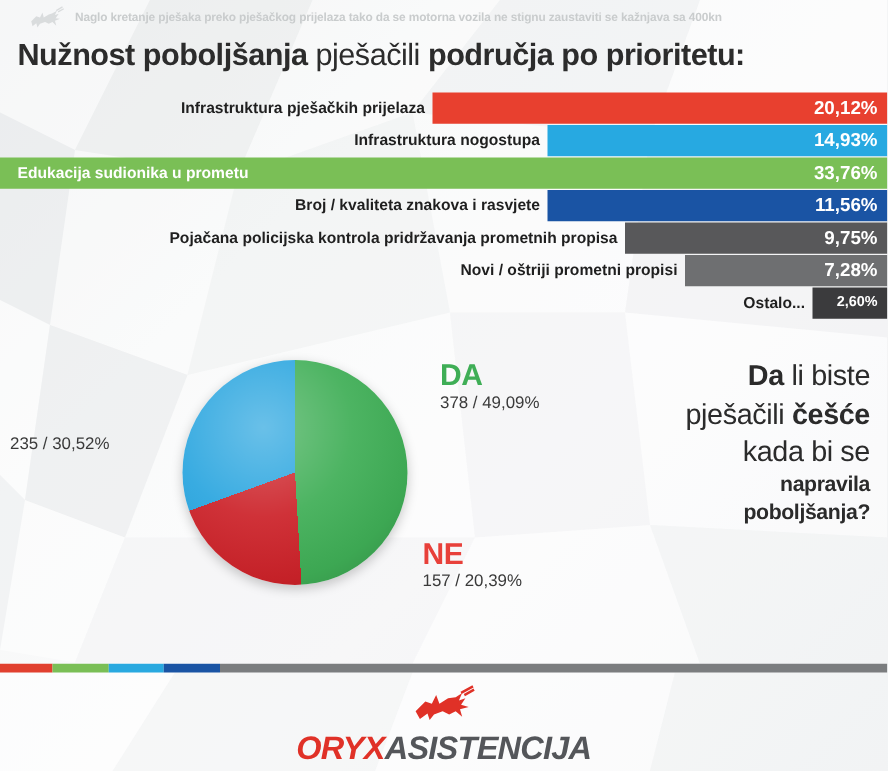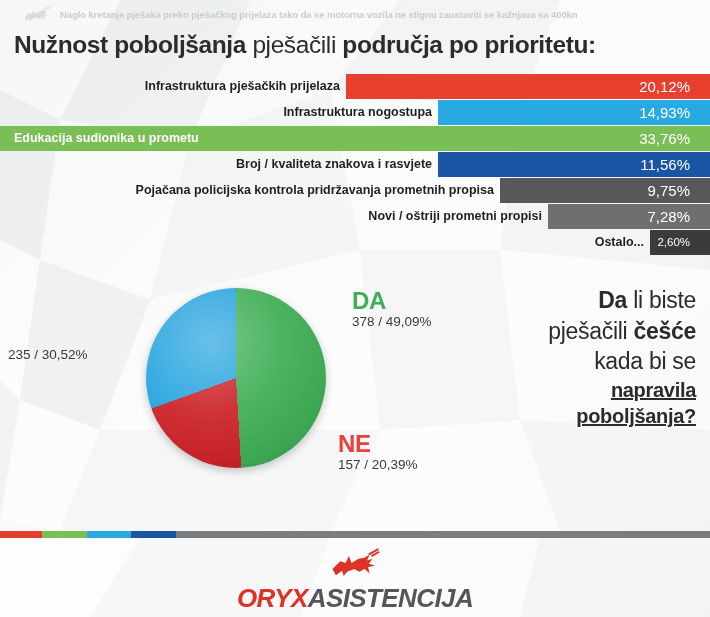--- a/index.html
+++ b/index.html
@@ -99,26 +99,26 @@
   .bar-label.on-bar { color: #ffffff; }
   .bar-fill {
     position: absolute;
     right: 0;
     top: 0;
     height: 25px;
     z-index: 1;
   }
   .bar-value {
     position: absolute;
-    right: 20px;
+    right: 8px;
     top: 0;
     height: 26px;
     line-height: 25px;
     font-size: 15px;
-    font-weight: normal;
+    font-weight: bold;
     color: #ffffff;
     z-index: 4;
     white-space: nowrap;
   }
   .bar-value.small { font-size: 11.5px; }
 
   
   .pie-wrap {
     position: absolute;
     left: 146px;
@@ -166,21 +166,21 @@
     top: 285px;
     width: 260px;
     text-align: right;
     font-size: 23px;
     line-height: 1.33;
     color: #2b2b2b;
     letter-spacing: -0.3px;
   }
   .question .q-line { display: block; white-space: nowrap; }
   .question b { font-weight: bold; }
-  .question .big { font-size: 20px; font-weight: bold; text-decoration: underline; }
+  .question .big { font-size: 17px; font-weight: bold; }
 
   
   .divider {
     position: absolute;
     left: 0;
     top: 531px;
     width: 710px;
     height: 7px;
     display: flex;
   }

